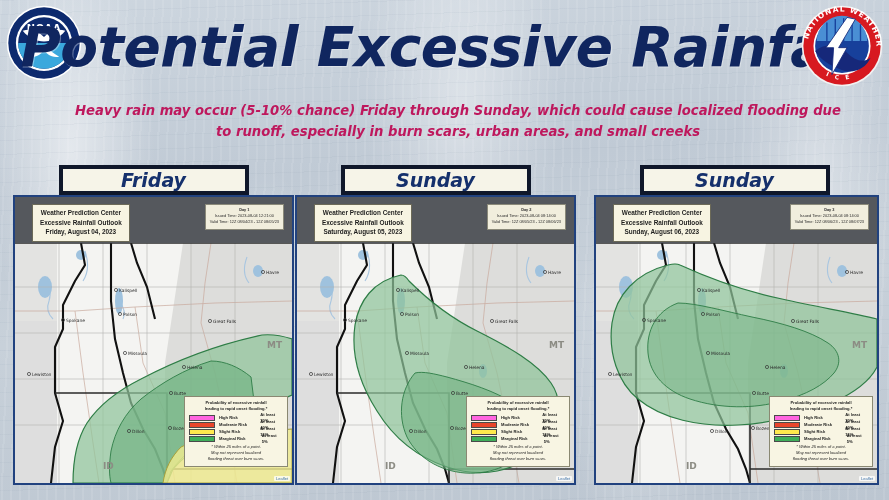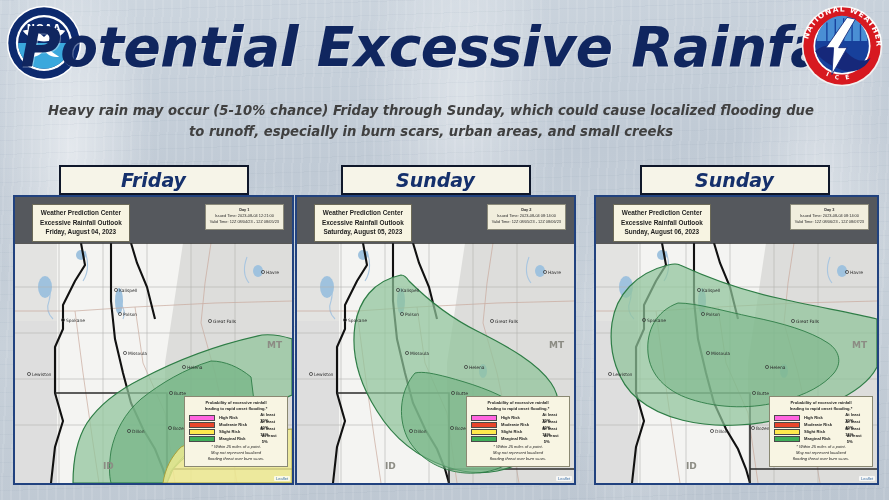--- a/index.html
+++ b/index.html
@@ -36,37 +36,37 @@
     position:absolute; left:88px; top:8px; width:708px; height:78px;
     display:flex; align-items:center; justify-content:center;
     font-family:"DejaVu Sans", sans-serif;
     font-style: italic; font-weight: 700;
     font-size: 55px; letter-spacing:-0.5px;
     color:#10265f;
     text-shadow: 1px 1px 0 rgba(255,255,255,.35);
     white-space:nowrap;
   }
   #subtitle {
-    position:absolute; left:46px; top:100px; width:770px;
+    position:absolute; left:73px; top:100px; width:770px;
     text-align:center;
     font-family:"DejaVu Sans", sans-serif;
     font-style:italic; font-weight:700;
     font-size:13.2px; line-height:21px;
-    color:#404040;
+    color:#be185d;
   }
   
   .day-block { position:absolute; top:165px; width:281px; }
   #block-0 { left: 13px; }
   #block-1 { left: 295px; }
   #block-2 { left: 594px; }
   .day-tab {
     margin:0 auto;
     width:190px; height:30px;
     background:#f6f4e8;
-    border:2px solid #0f172a;
+    border:4px solid #0f172a;
     display:flex; align-items:center; justify-content:center;
     font-family:"DejaVu Sans", sans-serif;
     font-style:italic; font-weight:700;
     font-size:19px; color:#15306c;
   }
   .map-frame {
     margin-top:0;
     width:281px; height:290px;
     border:2px solid #21427f;
     background:#4d5055;

